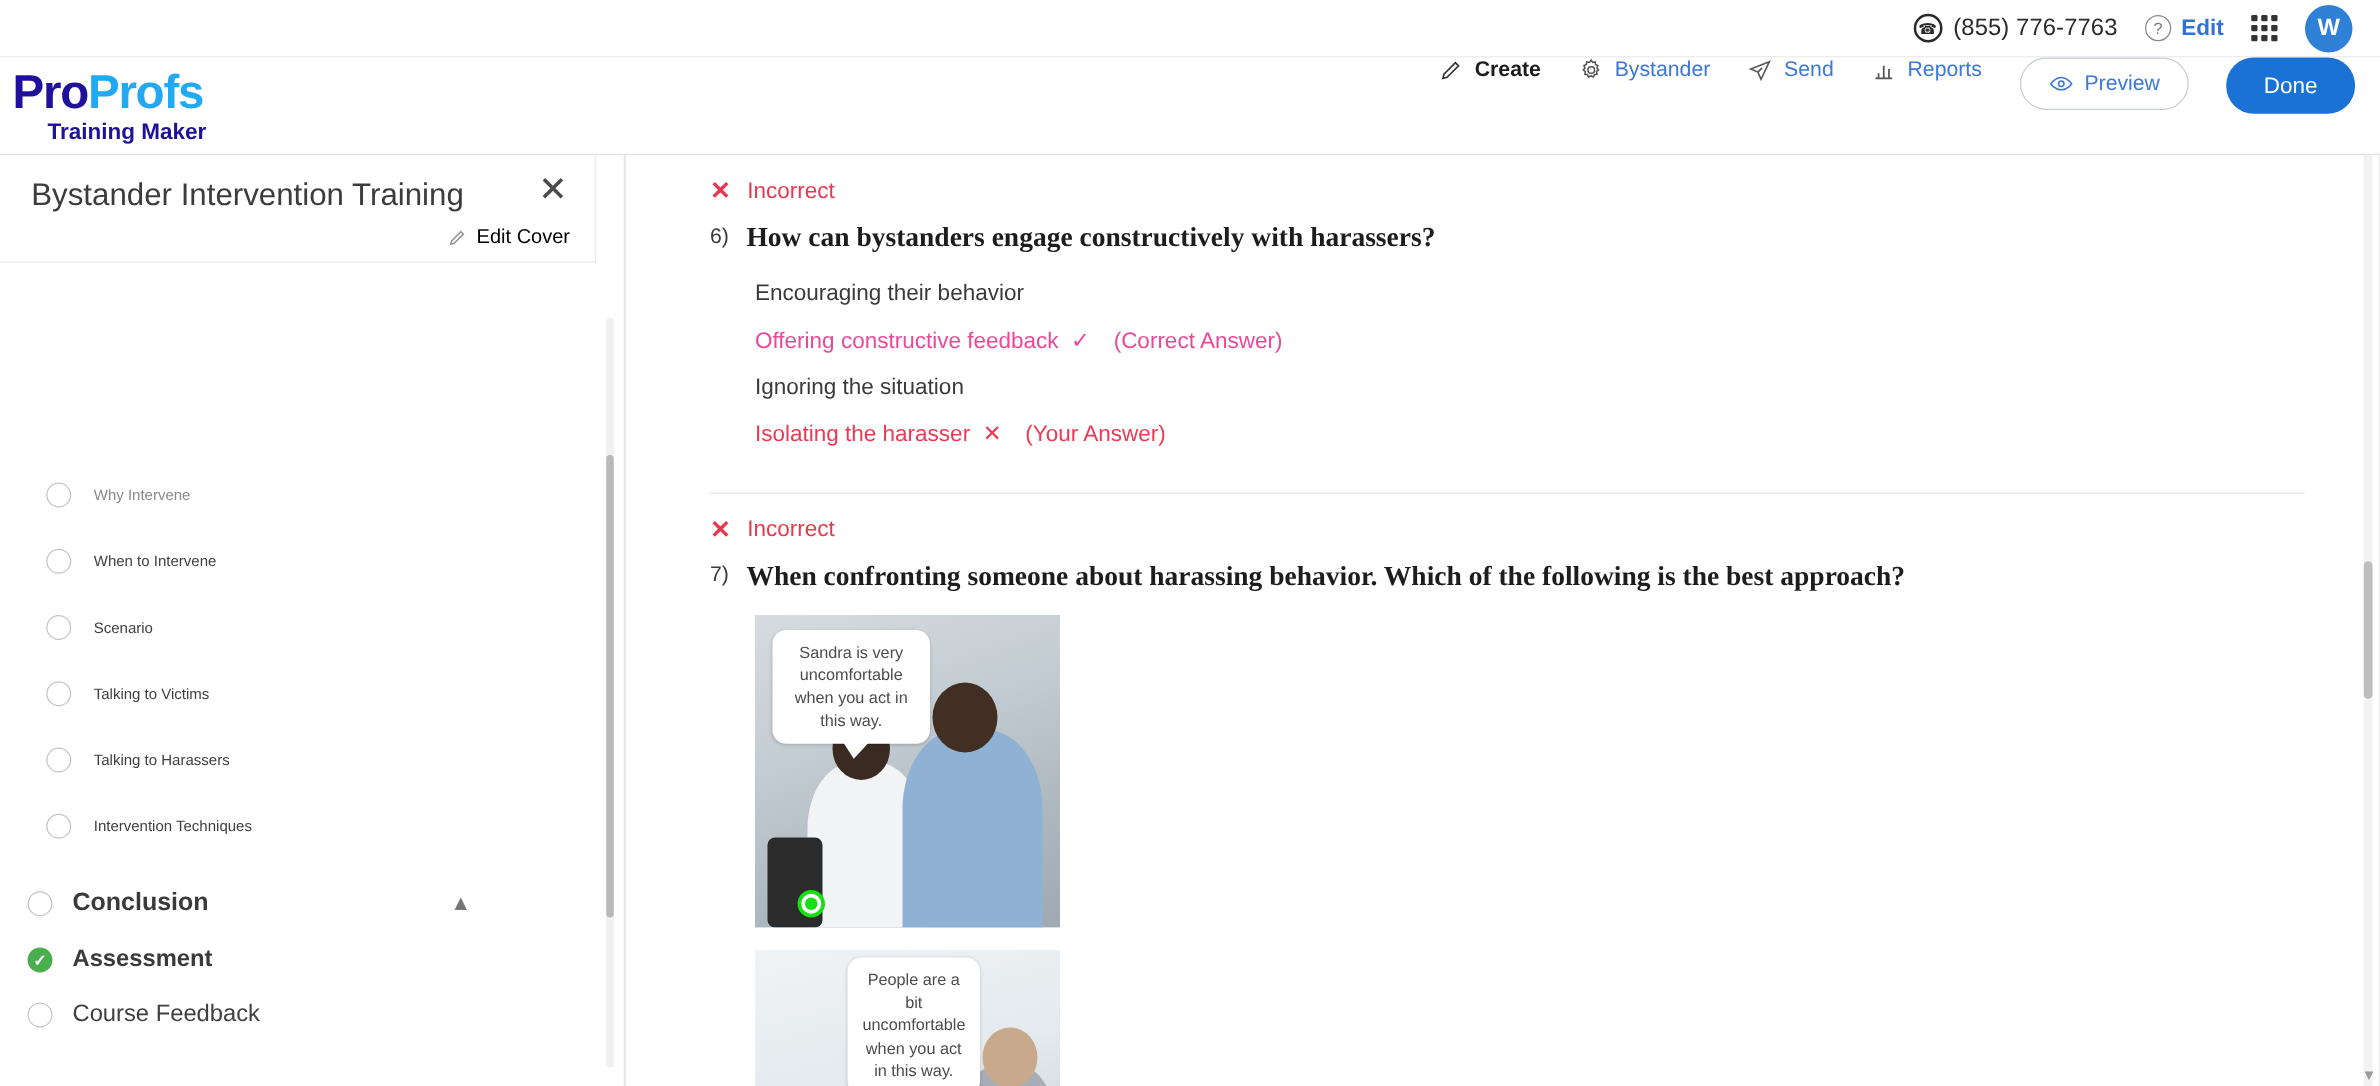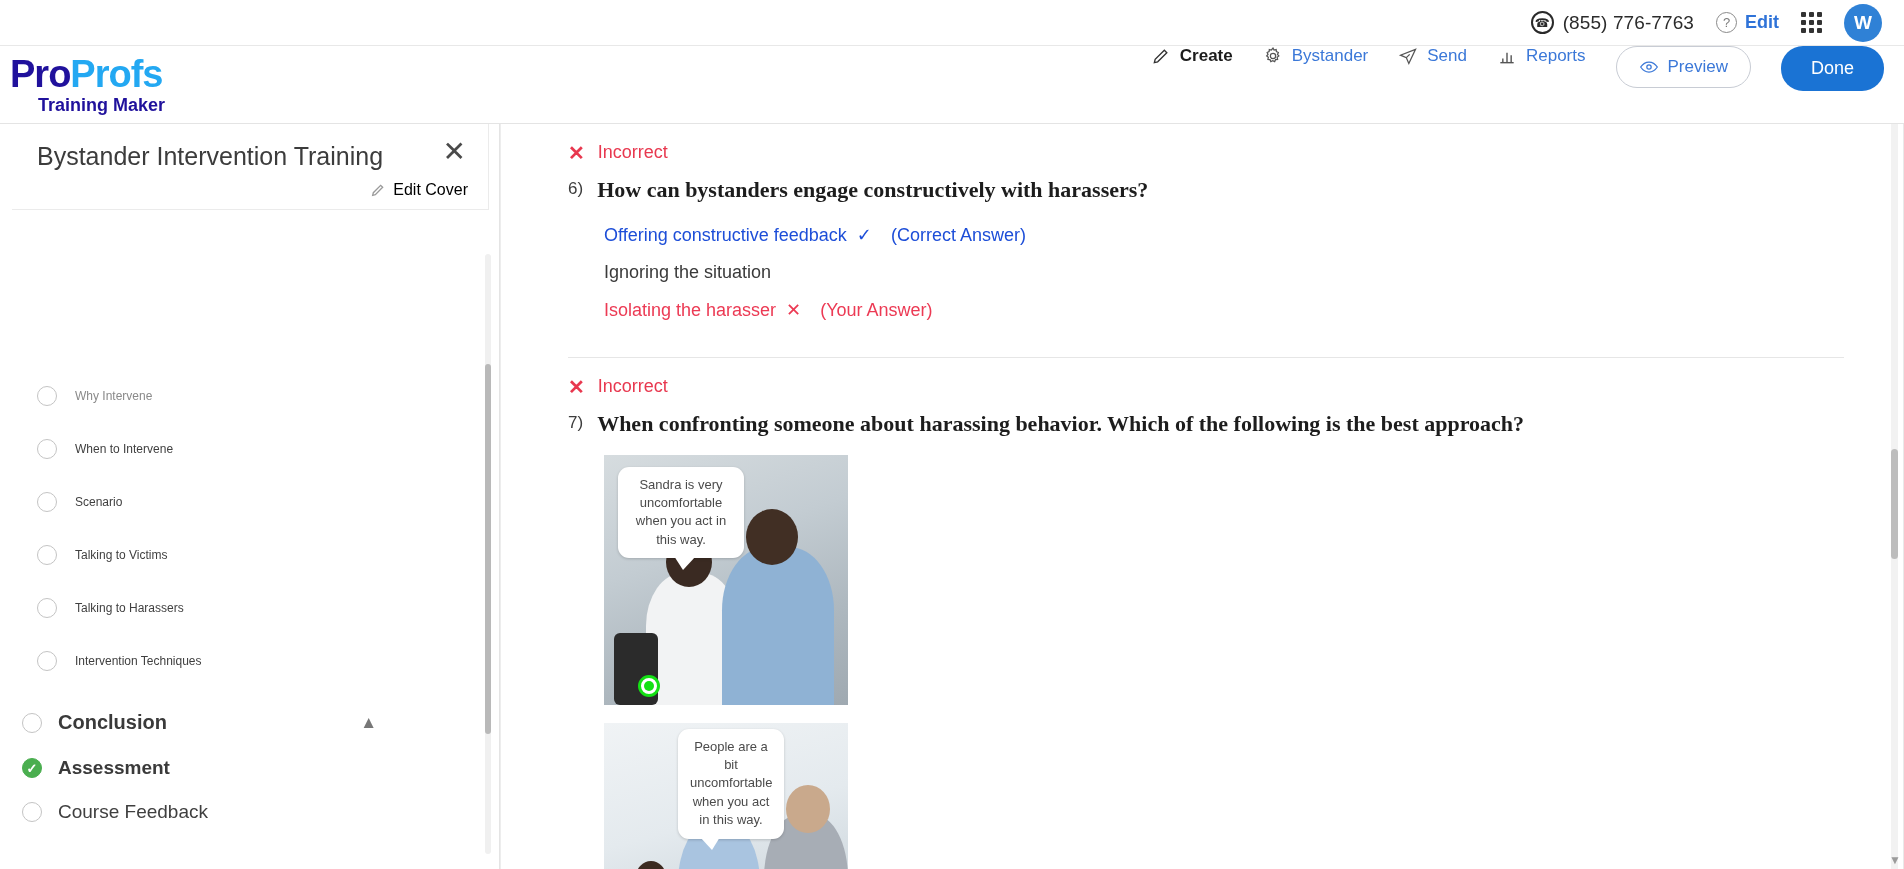--- a/index.html
+++ b/index.html
@@ -90,21 +90,21 @@
   
   .body-wrap { display: flex; height: 745px; position: relative; }
 
   
   .sidebar {
     width: 500px; position: relative; background: #fff;
     border-right: 1px solid #e4e4e4;
     overflow: hidden;
   }
   .course-card {
-    position: absolute; top: 0; left: 12px; width: 477px;
+    position: absolute; top: 0; left: 0; width: 477px;
     background: #fff; z-index: 5;
     border-bottom: 1px solid #ebebeb;
     border-right: 1px solid #ebebeb;
     padding: 18px 20px 10px 25px;
   }
   .course-title {
     font-size: 25px; color: #3c3c3c; font-weight: normal;
     padding-right: 45px;
   }
   .close-x {
@@ -175,21 +175,21 @@
   .status .mark { font-size: 20px; color: #e8384f; font-weight: bold; line-height: 1; }
   .status .lbl { font-size: 18px; color: #e8384f; }
   .q-line { display: flex; gap: 14px; margin-top: 12px; }
   .q-num { font-size: 17px; color: #3c3c3c; padding-top: 4px; }
   .q-text { font-size: 22px; font-weight: bold; color: #1d1d1d; line-height: 1.33; font-family: Liberation Serif, serif; }
   .opts { margin-left: 36px; margin-top: 12px; }
   .opt {
     font-size: 18px; color: #3a3a3a; padding: 8px 0;
     display: flex; align-items: center; gap: 10px;
   }
-  .opt.correct { color: #1d4ed8; }
+  .opt.correct { color: #ec4899; }
   .opt.wrong { color: #ec3a54; }
   .opt .tag { margin-left: 9px; }
   .divider { height: 1px; background: #e6e6e6; margin: 28px 0 0 0; }
 
   
   .img-opts { display: flex; gap: 18px; margin: 16px 0 0 36px; flex-direction: column; }
   .img-opt {
     width: 244px; height: 250px; position: relative; overflow: hidden;
     background: #dfe3e6;
   }
@@ -392,20 +392,23 @@
       <div class="q-block">
         <div class="status">
           <span class="mark">✕</span>
           <span class="lbl">Incorrect</span>
         </div>
         <div class="q-line">
           <span class="q-num">6)</span>
           <span class="q-text">How can bystanders engage constructively with harassers?</span>
         </div>
         <div class="opts">
+          <div class="opt">
+            <span>Encouraging their behavior</span>
+          </div>
           <div class="opt correct">
             <span>Offering constructive feedback</span>
             <span>✓</span>
             <span class="tag">(Correct Answer)</span>
           </div>
           <div class="opt">
             <span>Ignoring the situation</span>
           </div>
           <div class="opt wrong">
             <span>Isolating the harasser</span>

